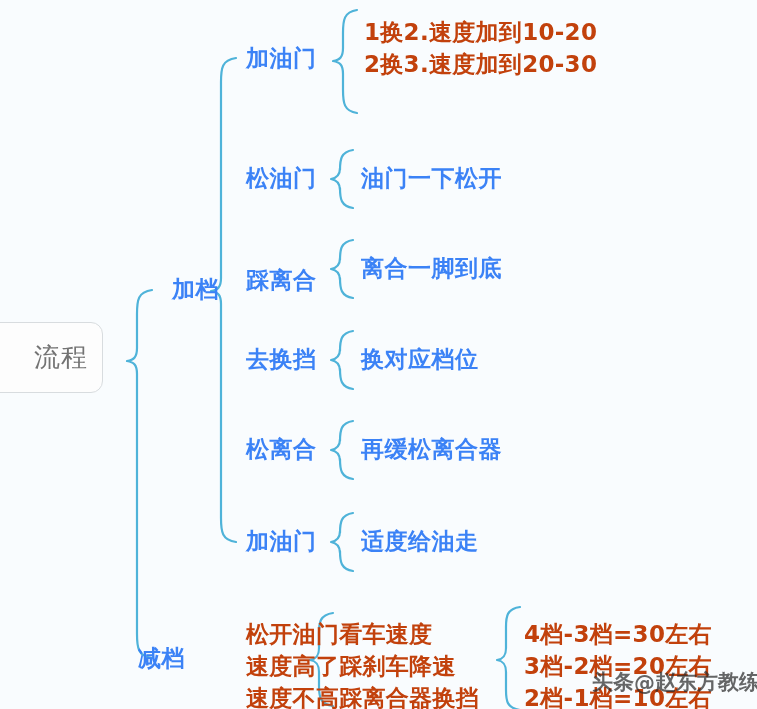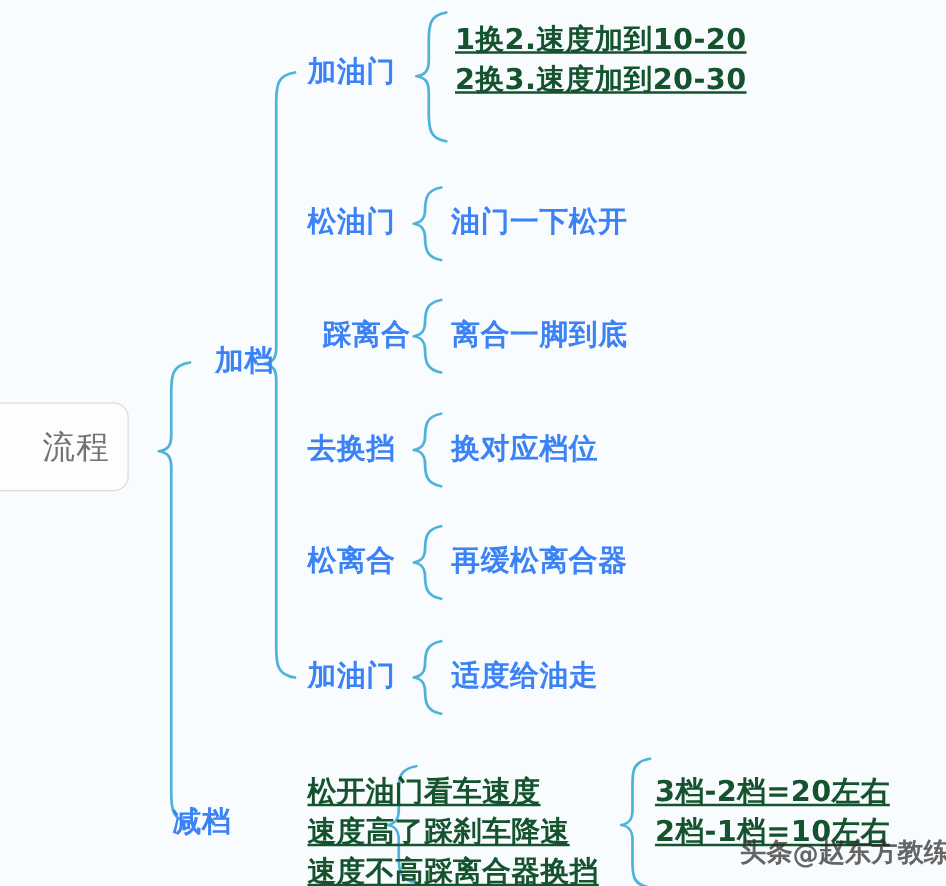--- a/index.html
+++ b/index.html
@@ -59,25 +59,24 @@
     font-weight: 600;
     white-space: nowrap;
     line-height: 1.0;
     letter-spacing: 0.5px;
   }
   .node.level2 { font-size: 23px; }
   .node.level3 { font-size: 23px; font-weight: 600; }
   .multiline {
     position: absolute;
     font-size: 23px;
-    color: #14532d;
+    color: #c2410c;
     font-weight: 600;
     white-space: nowrap;
     letter-spacing: 0.3px;
-    text-decoration: underline;
   }
   .multiline .ln {
     display: block;
     line-height: 32px;
     height: 32px;
   }
   .watermark {
     position: absolute;
     left: 592px;
     top: 668px;
@@ -124,21 +123,21 @@
   <div class="root-node">
     <span class="root-label">流程</span>
   </div>
 
   <div class="node level2" style="left:172px; top:278px;">加档</div>
 
   <div class="node level2" style="left:138px; top:647px;">减档</div>
 
   <div class="node level3" style="left:246px; top:47px;">加油门</div>
   <div class="node level3" style="left:246px; top:167px;">松油门</div>
-  <div class="node level3" style="left:246px; top:257px;margin-left:12px;">踩离合</div>
+  <div class="node level3" style="left:246px; top:269px;">踩离合</div>
   <div class="node level3" style="left:246px; top:348px;">去换挡</div>
   <div class="node level3" style="left:246px; top:438px;">松离合</div>
   <div class="node level3" style="left:246px; top:530px;">加油门</div>
 
   <div class="multiline" style="left:364px; top:16px;">
     <span class="ln">1换2.速度加到10-20</span>
     <span class="ln">2换3.速度加到20-30</span>
   </div>
 
   <div class="node level3" style="left:361px; top:167px;">油门一下松开</div>
@@ -147,20 +146,21 @@
   <div class="node level3" style="left:361px; top:438px;">再缓松离合器</div>
   <div class="node level3" style="left:361px; top:530px;">适度给油走</div>
 
   <div class="multiline" style="left:246px; top:618px;">
     <span class="ln">松开油门看车速度</span>
     <span class="ln">速度高了踩刹车降速</span>
     <span class="ln">速度不高踩离合器换挡</span>
   </div>
 
   <div class="multiline" style="left:524px; top:618px;">
+    <span class="ln">4档-3档=30左右</span>
     <span class="ln">3档-2档=20左右</span>
     <span class="ln">2档-1档=10左右</span>
   </div>
 
   <div class="watermark">
     <span>头条</span><span class="wm-at">@</span><span>赵东方教练</span>
   </div>
 
 </div>
 

